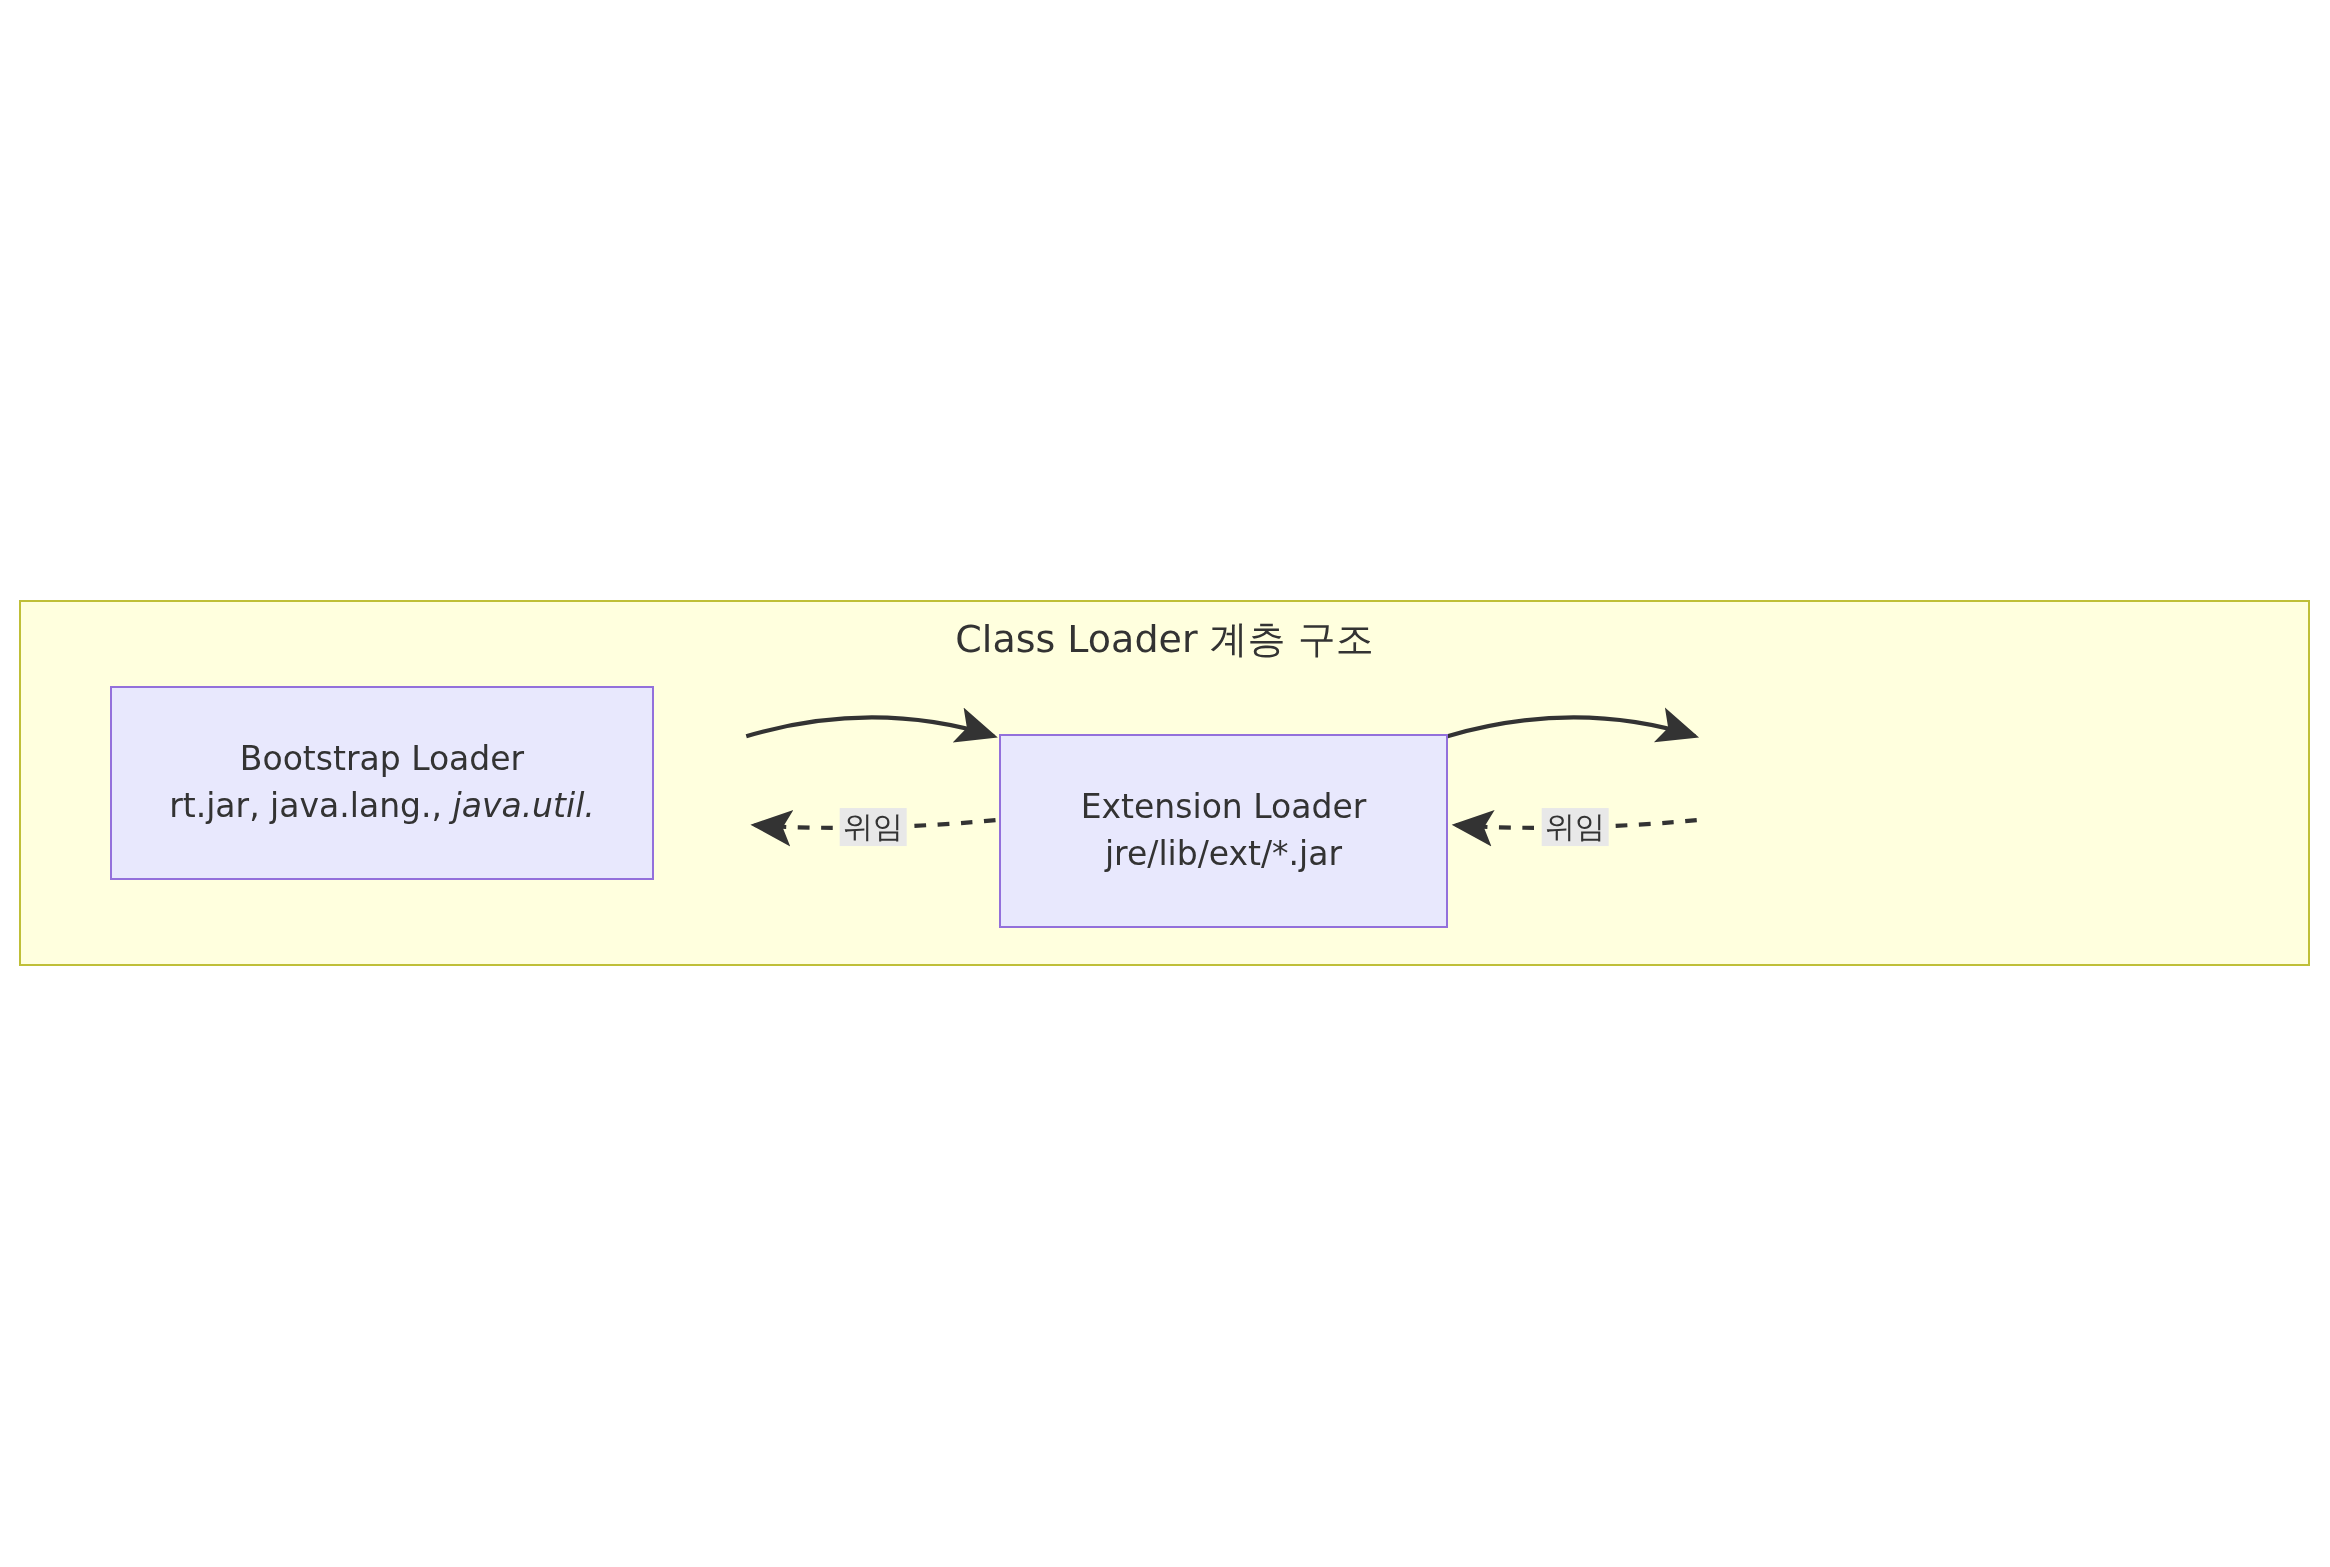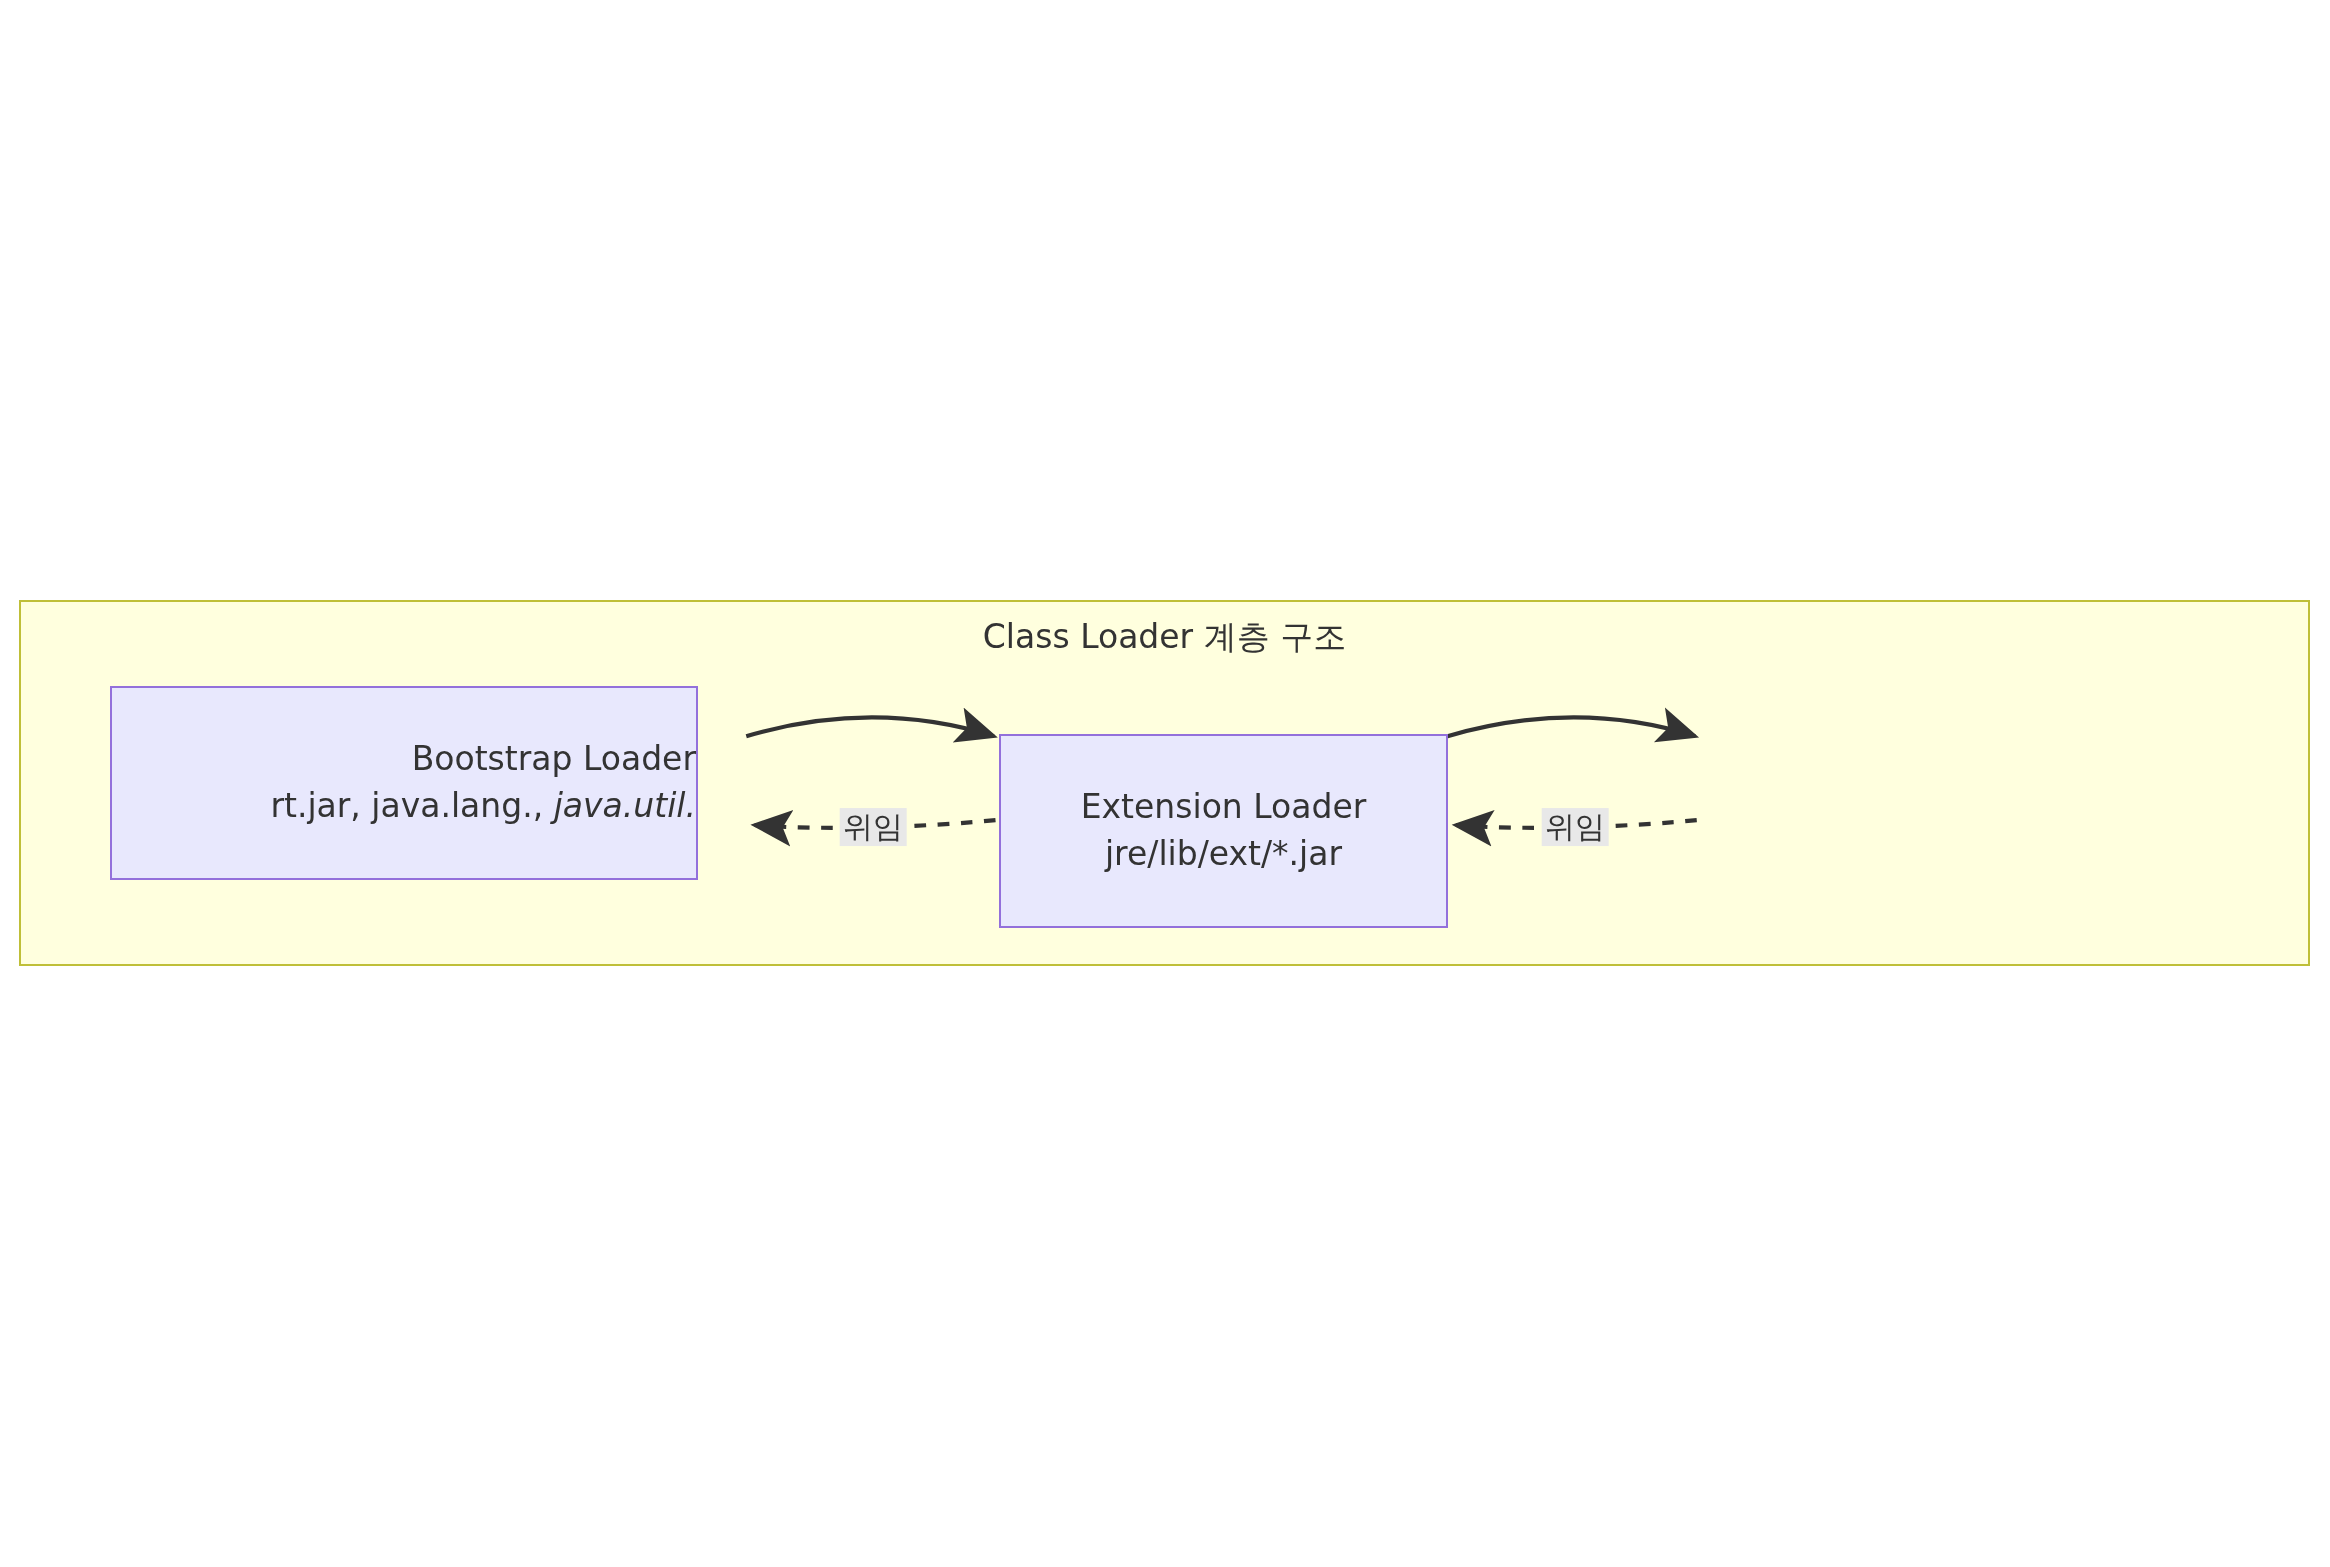--- a/index.html
+++ b/index.html
@@ -34,21 +34,21 @@
     border: 2.5px solid #bfbf38;
     box-sizing: border-box;
   }
 
   .subgraph-title {
     position: absolute;
     left: 0;
     top: 15px;
     width: 100%;
     text-align: center;
-    font-size: 33px;
+    font-size: 38px;
     color: #333333;
     line-height: 1.2;
     white-space: nowrap;
   }
 
   
   .node {
     position: absolute;
     background: #e8e8fd;
     border: 2.5px solid #9370db;
@@ -62,21 +62,21 @@
   }
   .node-line {
     font-size: 33px;
     color: #333333;
     line-height: 1.42;
     white-space: nowrap;
     text-align: center;
   }
   .node-line i { font-style: italic; }
 
-  #node-bootstrap   { left: 110px;  width: 588px; align-items: flex-end; }
+  #node-bootstrap   { left: 110px;  width: 544px; }
   #node-extension   { left: 999px; width: 449px; margin-top: 48px; }
   #node-application { left: 1700px; width: 519px; }
 
   
   .edge-label {
     position: absolute;
     background: #e8e8e8;
     color: #333333;
     font-size: 30px;
     line-height: 1.15;

